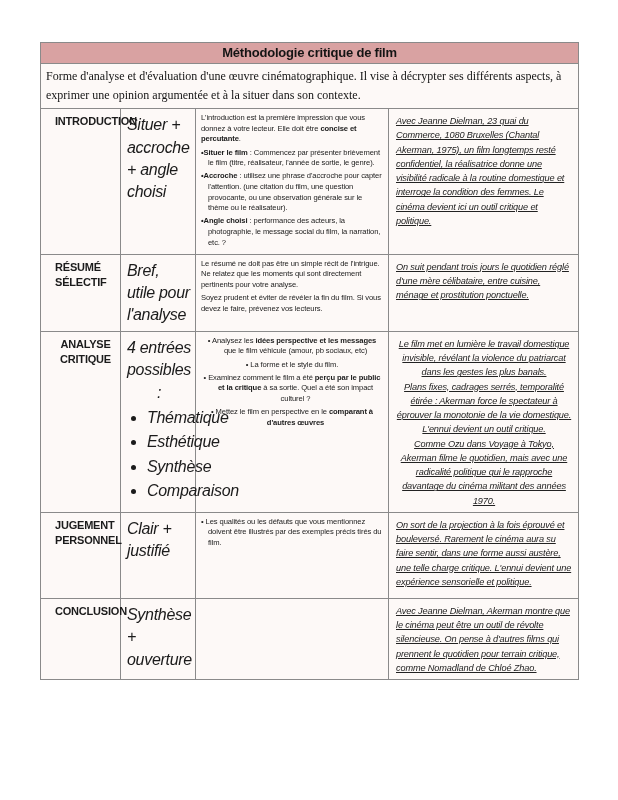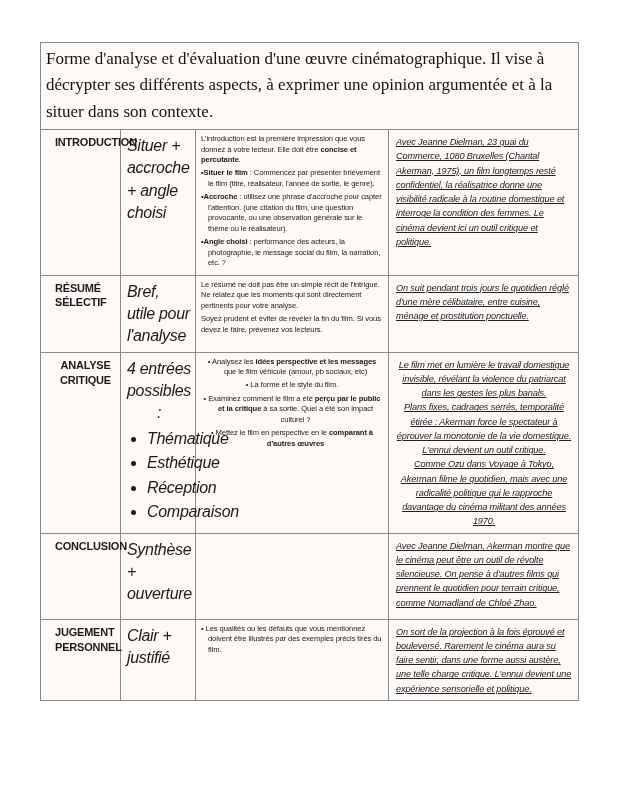--- a/index.html
+++ b/index.html
@@ -26,21 +26,21 @@
     text-align:center;
     font-weight:bold;
     font-size:13px;
     height:21px;
     padding:2px 4px;
     color:#141414;
     letter-spacing:-0.2px;
   }
   .intro-cell{
     font-family:"Liberation Serif", serif;
-    font-size:17px;
+    font-size:12px;
     line-height:1.55;
     padding:3px 6px 4px 5px;
     height:42px;
     color:#141414;
   }
   .label-cell{
     font-weight:bold;
     font-size:11px;
     line-height:1.35;
     padding:5px 4px 4px 14px;
@@ -88,20 +88,23 @@
 <div class="page">
   <table class="doc-table">
     <colgroup>
       <col style="width:80px">
       <col style="width:75px">
       <col style="width:193px">
       <col style="width:190px">
     </colgroup>
     <tbody>
       <tr>
+        <td class="title-cell" colspan="4">Méthodologie critique de film</td>
+      </tr>
+      <tr>
         <td class="intro-cell" colspan="4">Forme d'analyse et d'évaluation d'une œuvre cinématographique. Il vise à décrypter ses différents aspects, à exprimer une opinion argumentée et à la situer dans son contexte.</td>
       </tr>
     </tbody>
     <tbody id="table-rows">
         <tr>
           <td class="label-cell">INTRODUCTION</td>
           <td class="approach-cell">
             <div>Situer + accroche + angle choisi</div>
           </td>
           <td class="details-cell">
@@ -127,53 +130,53 @@
             <p>On suit pendant trois jours le quotidien réglé d'une mère célibataire, entre cuisine, ménage et prostitution ponctuelle.</p>
           </td>
         </tr>
         <tr>
           <td class="label-cell">ANALYSE CRITIQUE</td>
           <td class="approach-cell">
             <div>4 entrées possibles :</div>
             <ul>
               <li>Thématique</li>
               <li>Esthétique</li>
-              <li>Réception</li>
+              <li>Synthèse</li>
               <li>Comparaison</li>
             </ul>
           </td>
           <td class="details-cell">
             <p class="hang">• Analysez les <strong>idées perspective et les messages</strong> que le film véhicule (amour, pb sociaux, etc)</p>
             <p class="hang">• La forme et le style du film.</p>
             <p class="hang">• Examinez comment le film a été <strong>perçu par le public et la critique</strong> à sa sortie. Quel a été son impact culturel ?</p>
             <p class="hang">• Mettez le film en perspective en le <strong>comparant à d'autres œuvres</strong></p>
           </td>
           <td class="example-cell">
             <p>Le film met en lumière le travail domestique invisible, révélant la violence du patriarcat dans les gestes les plus banals.</p>
             <p>Plans fixes, cadrages serrés, temporalité étirée : Akerman force le spectateur à éprouver la monotonie de la vie domestique. L'ennui devient un outil critique.</p>
             <p>Comme Ozu dans Voyage à Tokyo, Akerman filme le quotidien, mais avec une radicalité politique qui le rapproche davantage du cinéma militant des années 1970.</p>
           </td>
         </tr>
         <tr>
-          <td class="label-cell">CONCLUSION</td>
-          <td class="approach-cell">
-            <div>Synthèse + ouverture</div>
-          </td>
-          <td class="details-cell"></td>
-          <td class="example-cell">
-            <p>Avec Jeanne Dielman, Akerman montre que le cinéma peut être un outil de révolte silencieuse. On pense à d'autres films qui prennent le quotidien pour terrain critique, comme Nomadland de Chloé Zhao.</p>
-          </td>
-        </tr>
-        <tr>
           <td class="label-cell">JUGEMENT PERSONNEL</td>
           <td class="approach-cell">
             <div>Clair + justifié</div>
           </td>
           <td class="details-cell">
             <p class="hang">• Les qualités ou les défauts que vous mentionnez doivent être illustrés par des exemples précis tirés du film.</p>
           </td>
           <td class="example-cell">
             <p>On sort de la projection à la fois éprouvé et bouleversé. Rarement le cinéma aura su faire sentir, dans une forme aussi austère, une telle charge critique. L'ennui devient une expérience sensorielle et politique.</p>
           </td>
         </tr>
+        <tr>
+          <td class="label-cell">CONCLUSION</td>
+          <td class="approach-cell">
+            <div>Synthèse + ouverture</div>
+          </td>
+          <td class="details-cell"></td>
+          <td class="example-cell">
+            <p>Avec Jeanne Dielman, Akerman montre que le cinéma peut être un outil de révolte silencieuse. On pense à d'autres films qui prennent le quotidien pour terrain critique, comme Nomadland de Chloé Zhao.</p>
+          </td>
+        </tr>
       </tbody>
   </table>
 </div>
 
 </body></html>

